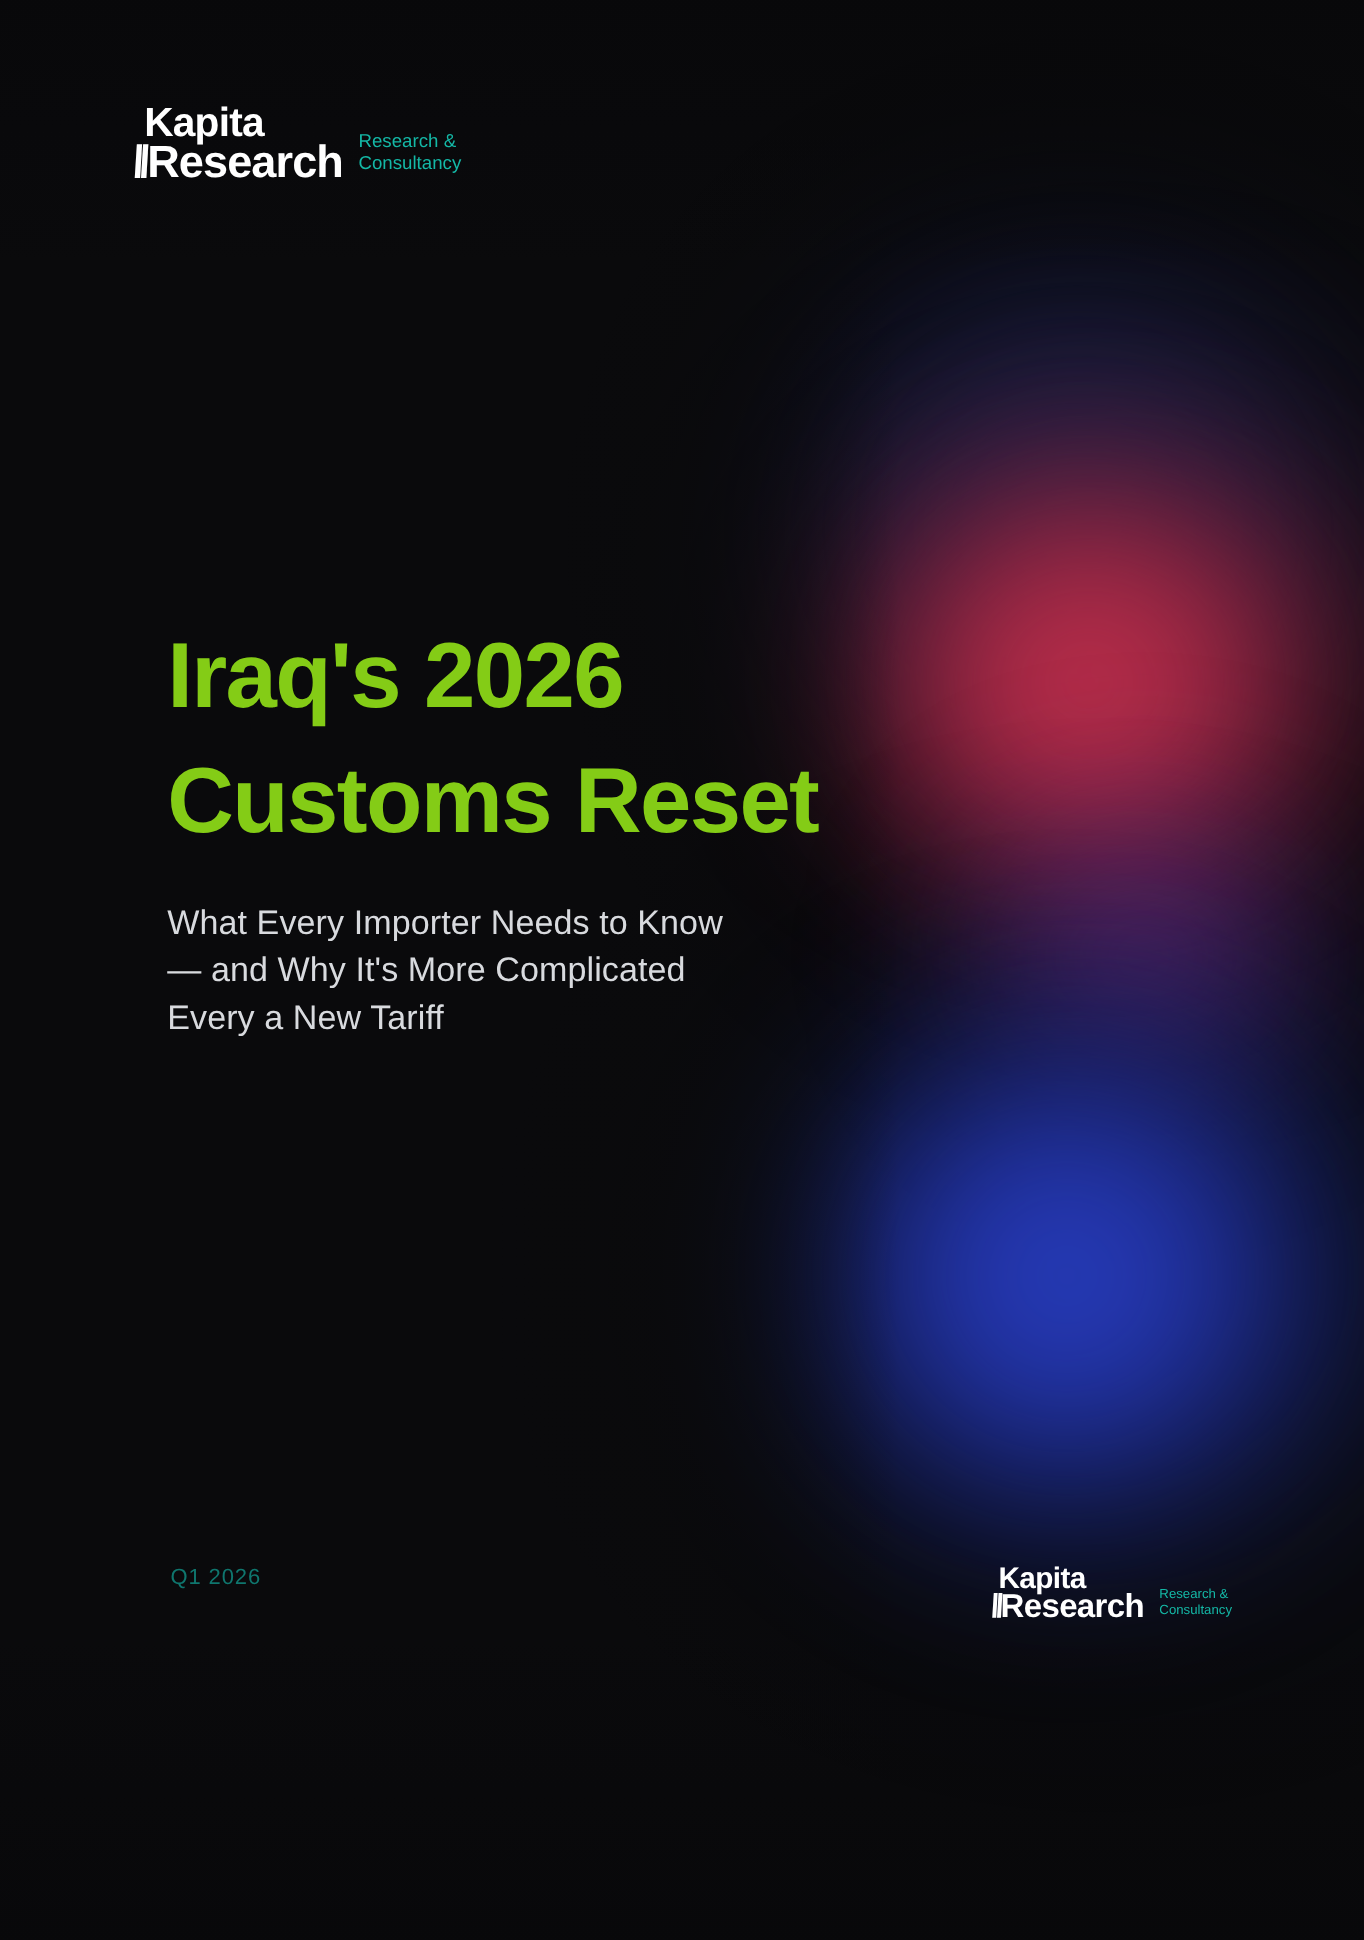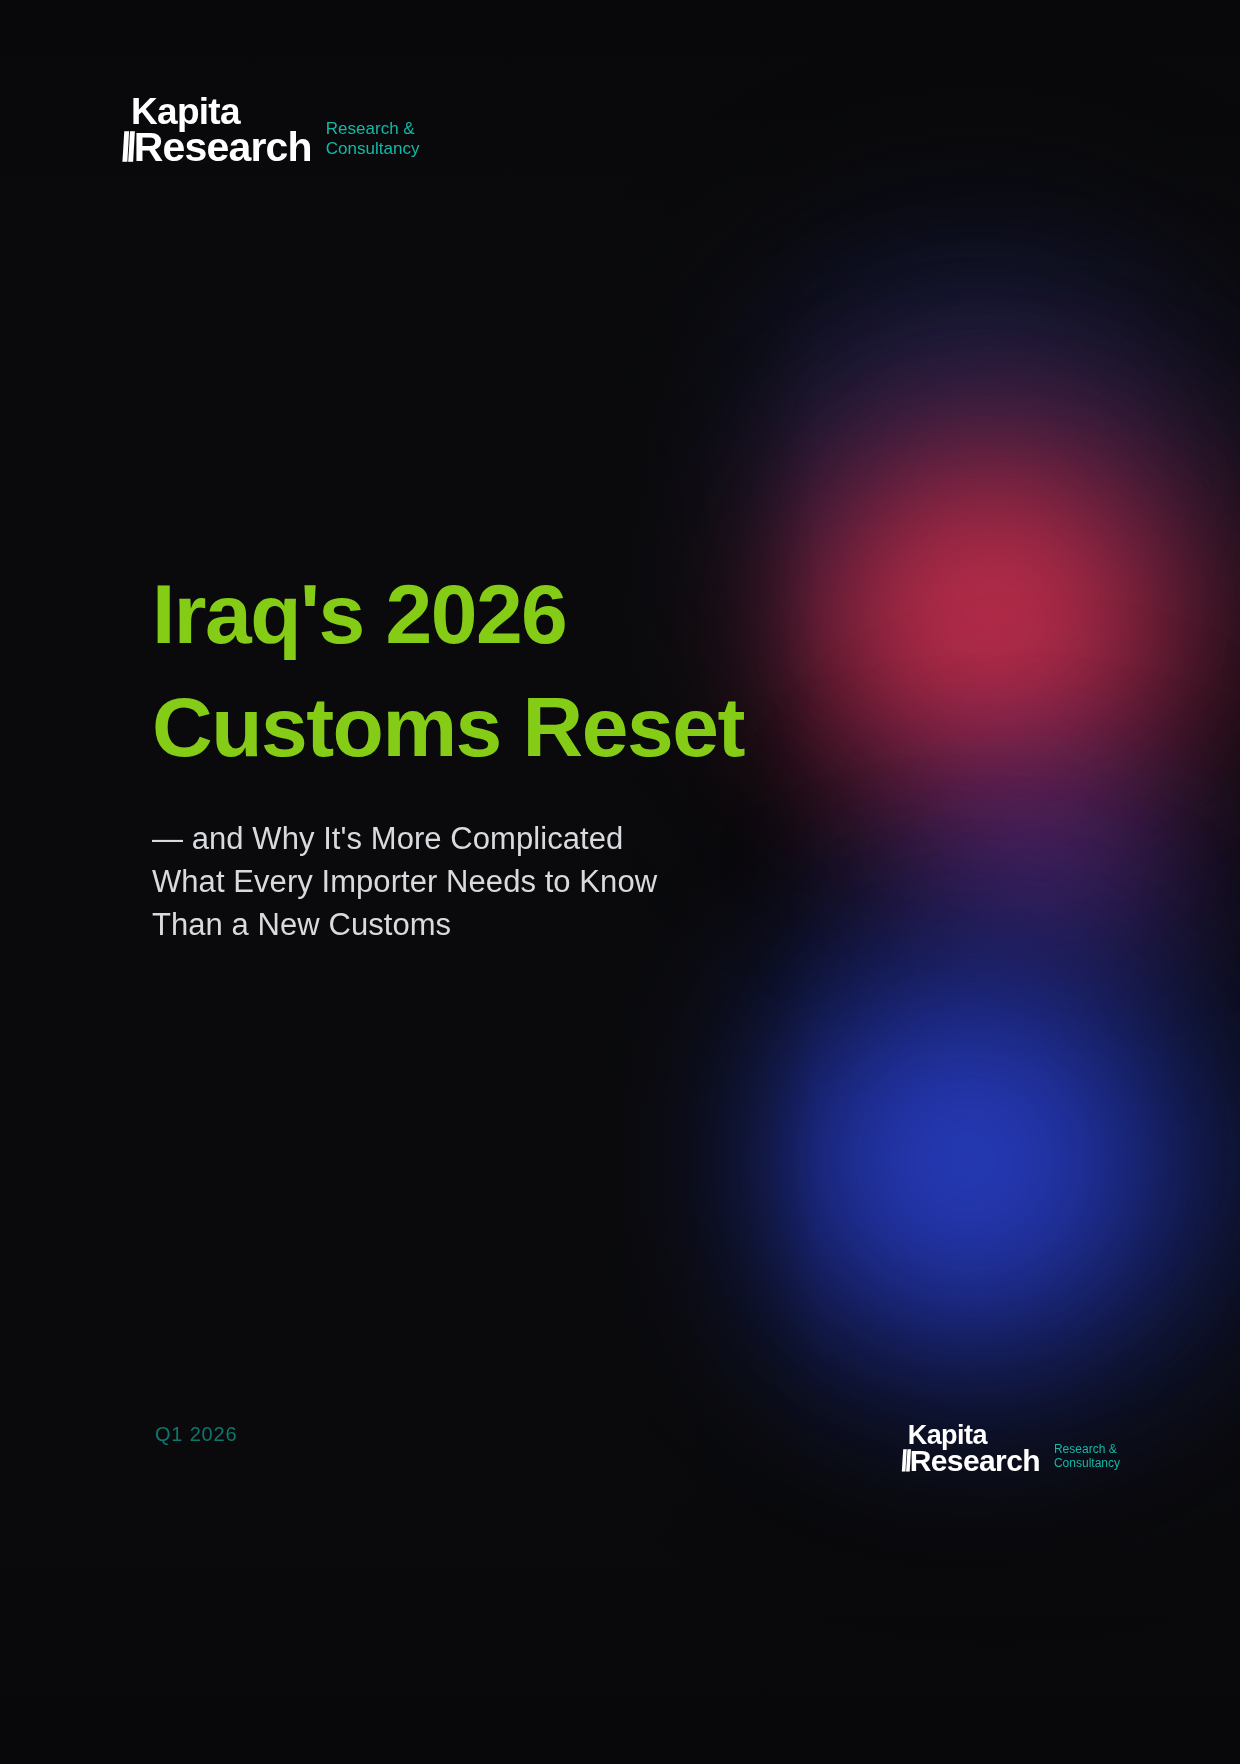--- a/index.html
+++ b/index.html
@@ -281,23 +281,23 @@
       </div>
       <span class="logo-tagline">Research &amp;
 Consultancy</span>
     </div>
 
     <div class="title-block">
       <div class="title-line">Iraq's 2026</div>
       <div class="title-line">Customs Reset</div>
 
       <div class="subtitle-block">
+        <div class="subtitle-line">What Every Importer Needs to Know</div>
         <div class="subtitle-line">— and Why It's More Complicated</div>
-        <div class="subtitle-line">What Every Importer Needs to Know</div>
-        <div class="subtitle-line">Than a New Customs</div>
+        <div class="subtitle-line">Every a New Tariff</div>
       </div>
     </div>
 
     <div class="footer-date">Q1 2026</div>
 
     <div class="logo-lockup logo-footer">
       <div class="logo-mark">
         <span class="logo-kapita">Kapita</span>
         <span class="logo-research-row">
           <span class="logo-slashes">\\</span>

